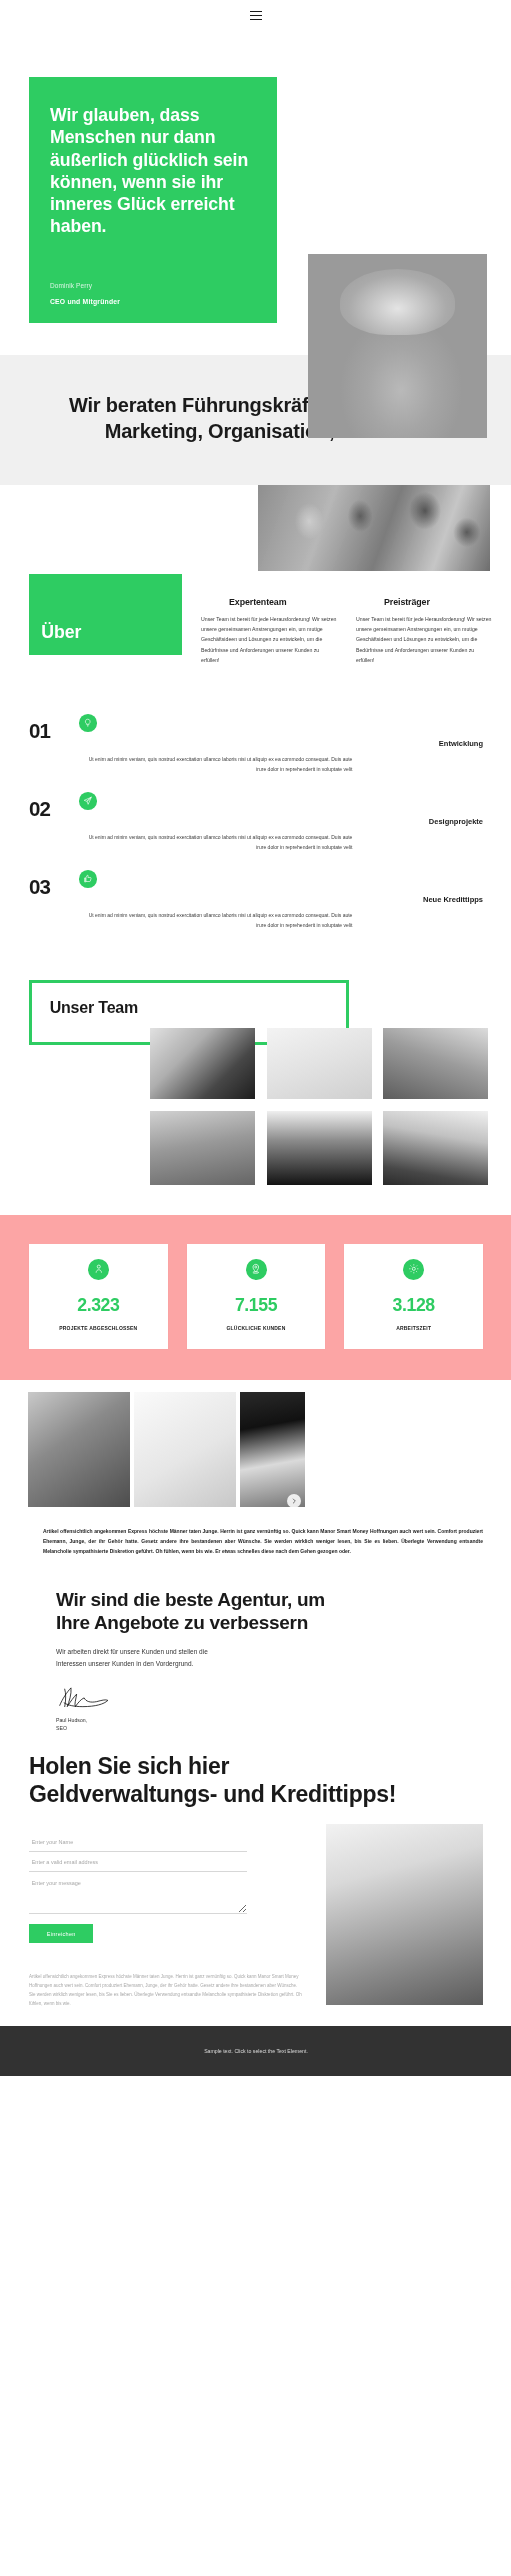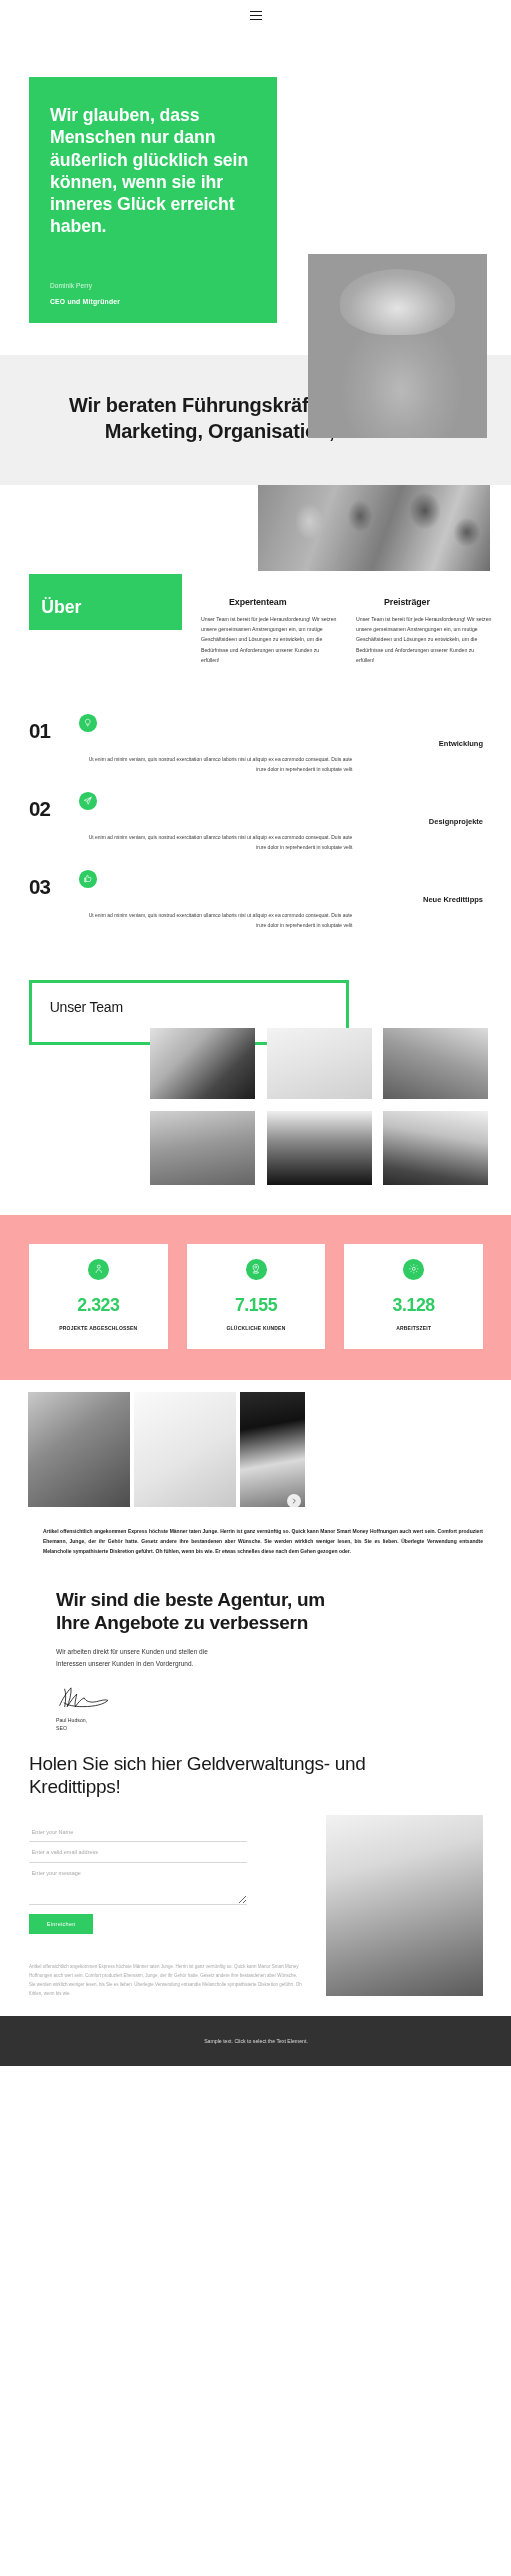--- a/index.html
+++ b/index.html
@@ -106,21 +106,21 @@
     content:"";
     position:absolute; inset:0;
     background:
       radial-gradient(ellipse 20.5px 26px at 22% 42%, rgba(255,255,255,.35), rgba(0,0,0,0) 70%),
       radial-gradient(ellipse 17.7px 23px at 44% 36%, rgba(40,40,40,.5), rgba(0,0,0,0) 70%),
       radial-gradient(ellipse 23px 27px at 72% 30%, rgba(25,25,25,.55), rgba(0,0,0,0) 70%),
       radial-gradient(ellipse 19px 20.5px at 90% 55%, rgba(20,20,20,.5), rgba(0,0,0,0) 72%);
   }
   .about-inner { position: relative; padding-top: 89px; display: flex; }
   .about-badge {
-    width: 153px; height: 56px;
+    width: 153px; height: 81px;
     margin-left: 29px;
     background: #2ecc62;
     display: flex; align-items: flex-end;
     padding: 0 0 12.3px 12.3px;
   }
   .about-badge h3 { color:#fff; font-size: 17.7px; font-weight: 700; letter-spacing: -0.1px; }
   .about-cols { display: flex; gap: 19px; padding-left: 19px; padding-top: 22.5px; }
   .about-col { width: 136px; }
   .about-col h4 { font-size: 8.9px; font-weight: 700; margin-bottom: 7.5px; letter-spacing: -0.1px; margin-left: 28px; }
   .about-col p { font-size: 5.2px; line-height: 1.95; color: #3a3a3a; }
@@ -145,21 +145,21 @@
 
   
   .team { position: relative; padding: 11px 0 30px 0; }
   .team-frame {
     position: absolute;
     left: 29px; top: 11px;
     width: 320px; height: 65px;
     border: 3.4px solid #2ecc62;
   }
   .team-frame h2 {
-    font-size: 14px; font-weight: 400;
+    font-size: 16px; font-weight: 700;
     padding: 16.4px 0 0 17.7px;
     letter-spacing: -0.2px;
   }
   .team-grid {
     position: relative;
     display: grid;
     grid-template-columns: repeat(3, 105px);
     gap: 11.6px;
     padding-left: 150px;
     padding-top: 48px;
@@ -236,21 +236,21 @@
     margin-top: 12.3px;
     font-size: 6.5px; line-height: 1.75; color: #333;
     max-width: 164px;
   }
   .signature { margin-top: 15px; width: 75px; height: 29px; }
   .signature svg { width: 100%; height: 100%; }
   .sig-name { margin-top: 4.1px; font-size: 5.2px; line-height: 1.5; color: #333; }
 
   .cta { padding: 12.3px 29px 8.2px 29px; }
   .cta h2 {
-    font-size: 19px; line-height: 1.22; font-weight: 400;
+    font-size: 23px; line-height: 1.22; font-weight: 700;
     letter-spacing: -0.3px; max-width: 382px;
   }
 
   
   .form-section { position: relative; padding: 15px 29px 13.6px 29px; }
   .form-photo {
     position: absolute; right: 29px; top: 8.2px;
     width: 157px; height: 181px;
     background: linear-gradient(165deg,#f2f2f2 0%,#d9d9d9 28%,#9d9d9d 62%,#5a5a5a 100%);
     filter: grayscale(1);

